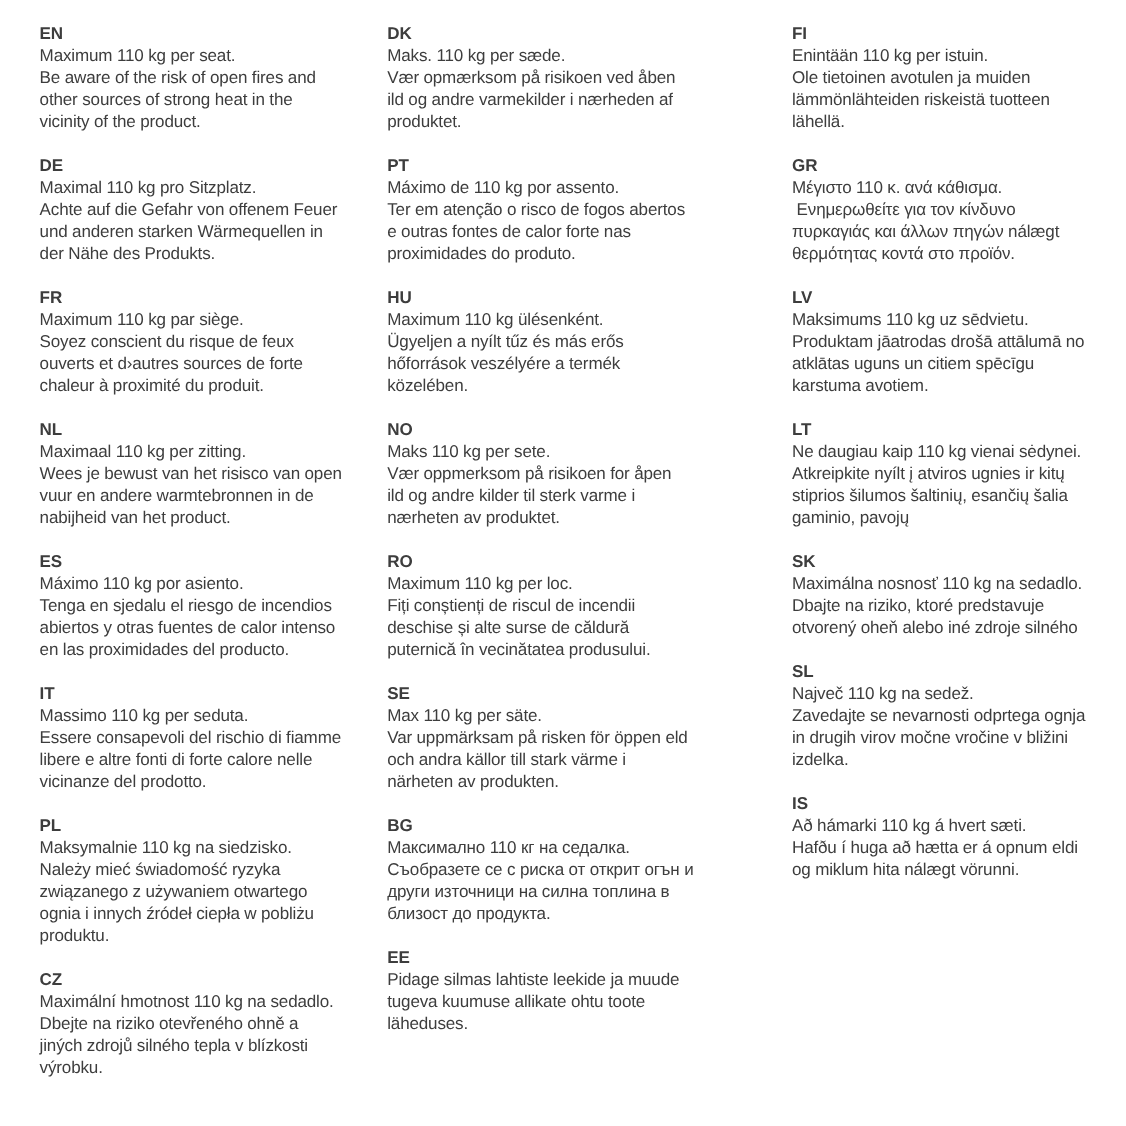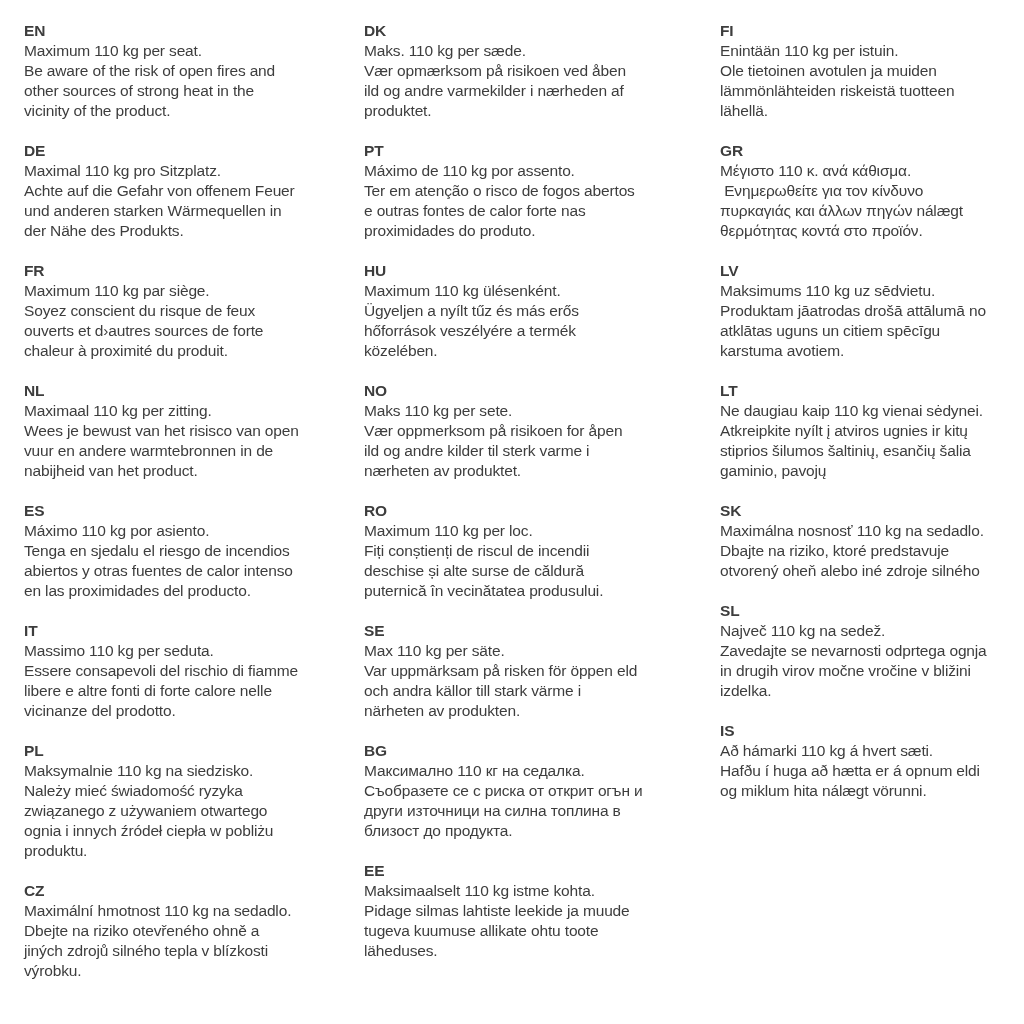--- a/index.html
+++ b/index.html
@@ -13,22 +13,22 @@
     height: 1024px;
     background: #ffffff;
     font-family: "Liberation Sans", sans-serif;
     color: #3d3d3d;
     overflow: hidden;
   }
   .col {
     position: absolute;
     top: 21px;
   }
-  .col-1 { left: 24px;  width: 322px; }
-  .col-2 { left: 364px; width: 326px; }
+  .col-1 { left: 36px;  width: 322px; }
+  .col-2 { left: 352px; width: 326px; }
   .col-3 { left: 720px; width: 334px; }
   .block {
     margin-bottom: 20px;
   }
   .lang {
     font-size: 15.5px;
     line-height: 20px;
     font-weight: 700;
     letter-spacing: -0.1px;
     white-space: pre;
@@ -149,21 +149,20 @@
       </div>
       <div class="block">
         <div class="lang">BG</div>
         <div class="line">Максимално 110 кг на седалка.</div>
         <div class="line">Съобразете се с риска от открит огън и</div>
         <div class="line">други източници на силна топлина в</div>
         <div class="line">близост до продукта.</div>
       </div>
       <div class="block">
         <div class="lang">EE</div>
-        <div class="line">Maksimaalselt 110 kg istme kohta.</div>
         <div class="line">Pidage silmas lahtiste leekide ja muude</div>
         <div class="line">tugeva kuumuse allikate ohtu toote</div>
         <div class="line">läheduses.</div>
       </div>
     </div>
   <div class="col col-3">
       <div class="block">
         <div class="lang">FI</div>
         <div class="line">Enintään 110 kg per istuin.</div>
         <div class="line">Ole tietoinen avotulen ja muiden</div>

